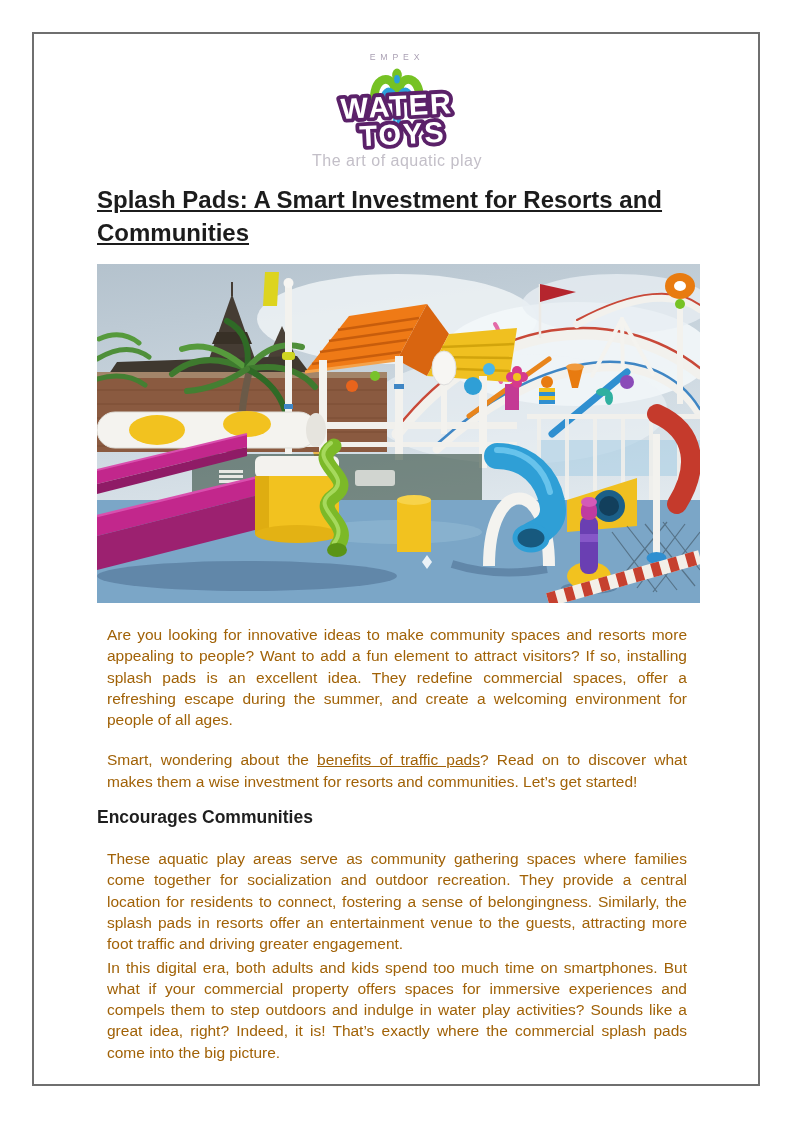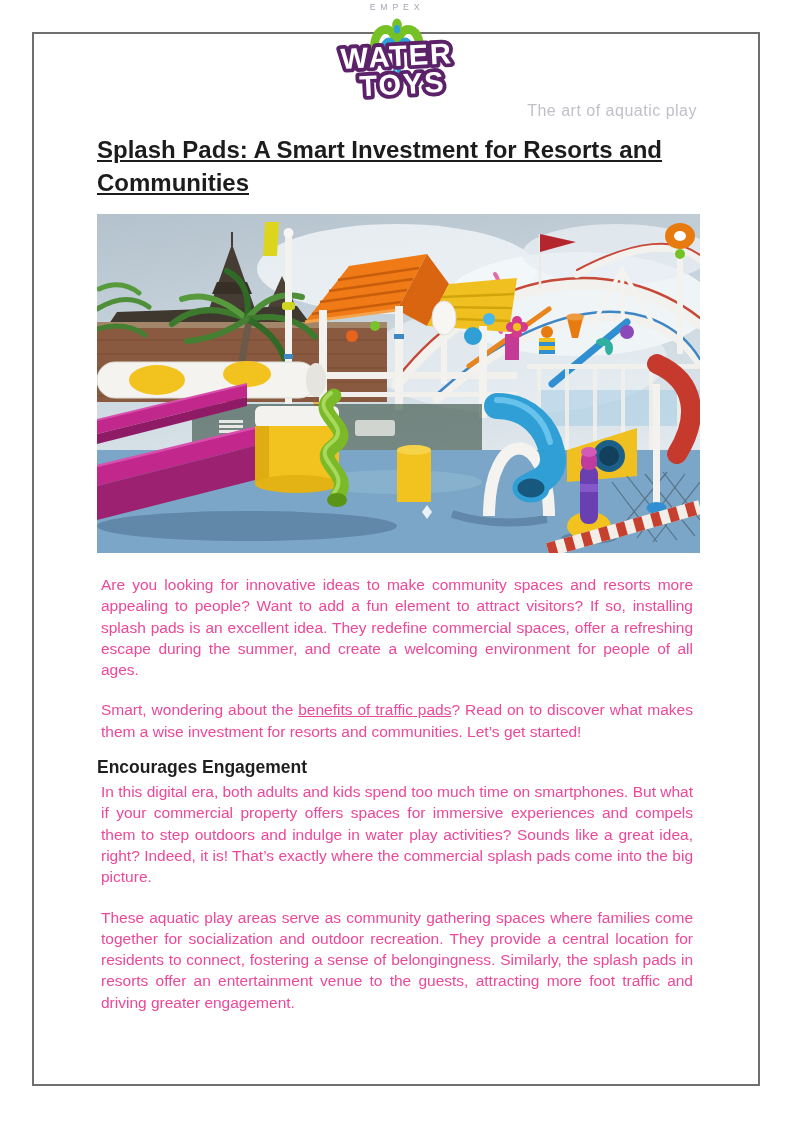--- a/index.html
+++ b/index.html
@@ -6,34 +6,34 @@
   .page {
     position:relative; width:794px; height:1123px; background:#ffffff;
     font-family:"Liberation Sans", sans-serif; overflow:hidden;
   }
   .frame {
     position:absolute; left:32px; top:32px; width:728px; height:1054px;
     border:2px solid #6f6f6f; box-sizing:border-box; pointer-events:none;
   }
   .content { position:absolute; left:97px; top:0; width:600px; }
 
-  .logo { text-align:right; }
+  .logo { margin-top:50px; text-align:center; }
   .logo svg { display:block; margin:0 auto; }
   .tagline { font-size:16px; color:#c3bfc8; letter-spacing:.5px; margin-top:1px; }
 
   h1.title {
     margin:13px 0 0; font-size:24px; line-height:33px; font-weight:700;
     text-align:left; color:#1c1c1c; text-decoration:underline;
   }
 
   figure.hero { margin:15px 0 0; padding:0; width:603px; height:339px; }
   figure.hero svg { display:block; }
 
   p.body {
-    margin:21px 4px 0; font-size:15.5px; line-height:21.3px; color:#ec4899;
+    margin:21px 10px 0; font-size:15.5px; line-height:21.3px; color:#a16207;
     text-align:justify;
   }
   p.body.second { margin-top:19px; }
   h2.section-heading { margin:14px 0 0; font-size:17.5px; line-height:23px; color:#1f1f1f; font-weight:700; }
   p.body.after-heading { margin-top:2px; }
   .link-underline { text-decoration:underline; color:inherit; cursor:pointer; }
 </style>
 </head>
 <body>
 
@@ -273,18 +273,18 @@
 
         <path d="M451,336 L603,293" stroke="#f3efe8" stroke-width="14"></path>
         <path d="M451,336 L603,293" stroke="#c6402f" stroke-width="14" stroke-dasharray="9 9"></path>
       </svg>
     </figure>
 
     <p class="body">Are you looking for innovative ideas to make community spaces and resorts more appealing to people? Want to add a fun element to attract visitors? If so, installing splash pads is an excellent idea. They redefine commercial spaces, offer a refreshing escape during the summer, and create a welcoming environment for people of all ages.</p>
 
     <p class="body second"><span>Smart, wondering about the </span><span class="link-underline">benefits of traffic pads</span><span>? Read on to discover what makes them a wise investment for resorts and communities. Let’s get started!</span></p>
 
-    <h2 class="section-heading">Encourages Engagement</h2>
+    <h2 class="section-heading">Encourages Communities</h2>
+    <p class="body second">These aquatic play areas serve as community gathering spaces where families come together for socialization and outdoor recreation. They provide a central location for residents to connect, fostering a sense of belongingness. Similarly, the splash pads in resorts offer an entertainment venue to the guests, attracting more foot traffic and driving greater engagement.</p>
     <p class="body after-heading">In this digital era, both adults and kids spend too much time on smartphones. But what if your commercial property offers spaces for immersive experiences and compels them to step outdoors and indulge in water play activities? Sounds like a great idea, right? Indeed, it is! That’s exactly where the commercial splash pads come into the big picture.</p>
-    <p class="body second">These aquatic play areas serve as community gathering spaces where families come together for socialization and outdoor recreation. They provide a central location for residents to connect, fostering a sense of belongingness. Similarly, the splash pads in resorts offer an entertainment venue to the guests, attracting more foot traffic and driving greater engagement.</p>
 
   </div>
 </div>
 
 </body></html>

